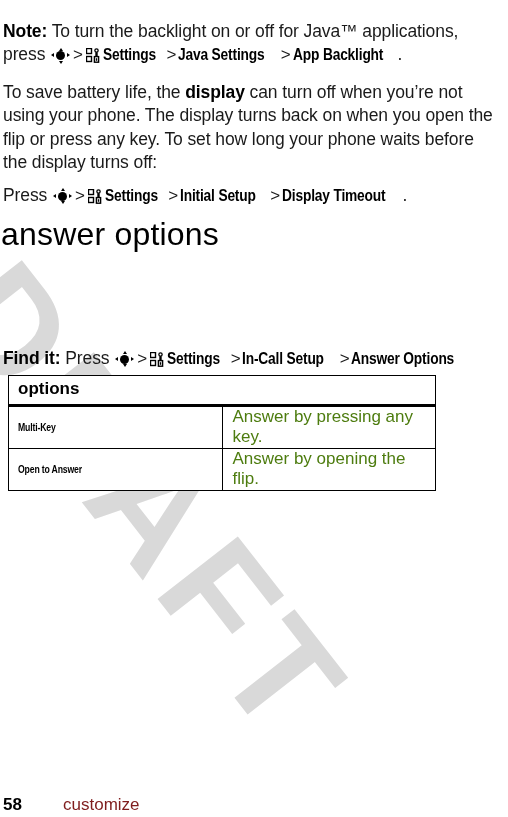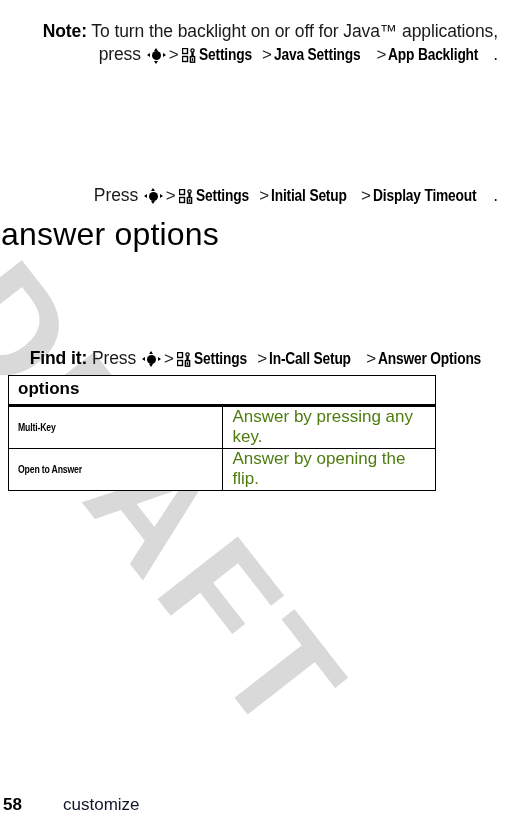--- a/index.html
+++ b/index.html
@@ -53,21 +53,20 @@
   }
 
   .para {
     position: absolute;
     left: 3px;
     width: 495px;
     font-size: 17.5px;
     line-height: 23.5px;
     color: #1a1a1a;
     letter-spacing: -0.1px;
-    text-align: right;
   }
   .para b { font-weight: bold; color: #000; }
 
   
   .nav {
     font-family: "Liberation Sans Narrow", "Liberation Sans", sans-serif;
     font-weight: bold;
     font-size: 16px;
     color: #000;
     letter-spacing: -0.2px;
@@ -191,41 +190,42 @@
     top: 0;
     font-size: 17px;
     font-weight: bold;
     color: #000;
   }
   #footer .chapter {
     position: absolute;
     left: 63px;
     top: 0;
     font-size: 17px;
-    color: #0f172a;
+    color: #7f1d1d;
   }
 </style>
 </head>
 <body>
 
 <div id="watermark">
   <div class="draft-text">DRAFT</div>
 </div>
 
 <div id="page">
 
   <p class="para" style="top:2px;"><b>Note:</b><span> To turn the backlight on or off for Java™ applications, press </span><span class="key-icon"><i class="up"></i><i class="down"></i><i class="left"></i><i class="right"></i><span class="dot"></span></span><span class="gt">&gt;</span><span class="settings-icon"><svg viewBox="0 0 14 15" width="14" height="15" aria-hidden="true">
           <rect x="0.5" y="0.5" width="5" height="5" fill="none" stroke="#000" stroke-width="1.4"></rect>
           <rect x="0.5" y="8.5" width="5" height="5" fill="none" stroke="#000" stroke-width="1.4"></rect>
           <path d="M10.5 0.3 a2.3 2.3 0 1 0 0 4.6 a2.3 2.3 0 1 0 0 -4.6 z M10.5 1.6 a1 1 0 1 1 0 2 a1 1 0 1 1 0 -2 z" fill="#000"></path>
           <rect x="9.3" y="4.4" width="2.4" height="4.2" fill="#000"></rect>
           <rect x="8.4" y="8.6" width="4.2" height="5.6" fill="none" stroke="#000" stroke-width="1.4"></rect>
           <rect x="9.8" y="10.2" width="1.4" height="2.6" fill="#000"></rect>
         </svg></span><span class="nav">Settings</span><span class="gt">&gt;</span><span class="nav">Java Settings</span><span class="gt">&gt;</span><span class="nav">App Backlight</span><span>.</span></p>
 
+  <p class="para" style="top:63px;"><span>To save battery life, the </span><b>display</b><span> can turn off when you’re not using your phone. The display turns back on when you open the flip or press any key. To set how long your phone waits before the display turns off:</span></p>
 
   <p class="para" style="top:166px;"><span>Press </span><span class="key-icon"><i class="up"></i><i class="down"></i><i class="left"></i><i class="right"></i><span class="dot"></span></span><span class="gt">&gt;</span><span class="settings-icon"><svg viewBox="0 0 14 15" width="14" height="15" aria-hidden="true">
           <rect x="0.5" y="0.5" width="5" height="5" fill="none" stroke="#000" stroke-width="1.4"></rect>
           <rect x="0.5" y="8.5" width="5" height="5" fill="none" stroke="#000" stroke-width="1.4"></rect>
           <path d="M10.5 0.3 a2.3 2.3 0 1 0 0 4.6 a2.3 2.3 0 1 0 0 -4.6 z M10.5 1.6 a1 1 0 1 1 0 2 a1 1 0 1 1 0 -2 z" fill="#000"></path>
           <rect x="9.3" y="4.4" width="2.4" height="4.2" fill="#000"></rect>
           <rect x="8.4" y="8.6" width="4.2" height="5.6" fill="none" stroke="#000" stroke-width="1.4"></rect>
           <rect x="9.8" y="10.2" width="1.4" height="2.6" fill="#000"></rect>
         </svg></span><span class="nav">Settings</span><span class="gt">&gt;</span><span class="nav">Initial Setup</span><span class="gt">&gt;</span><span class="nav">Display Timeout</span><span>.</span></p>
 

